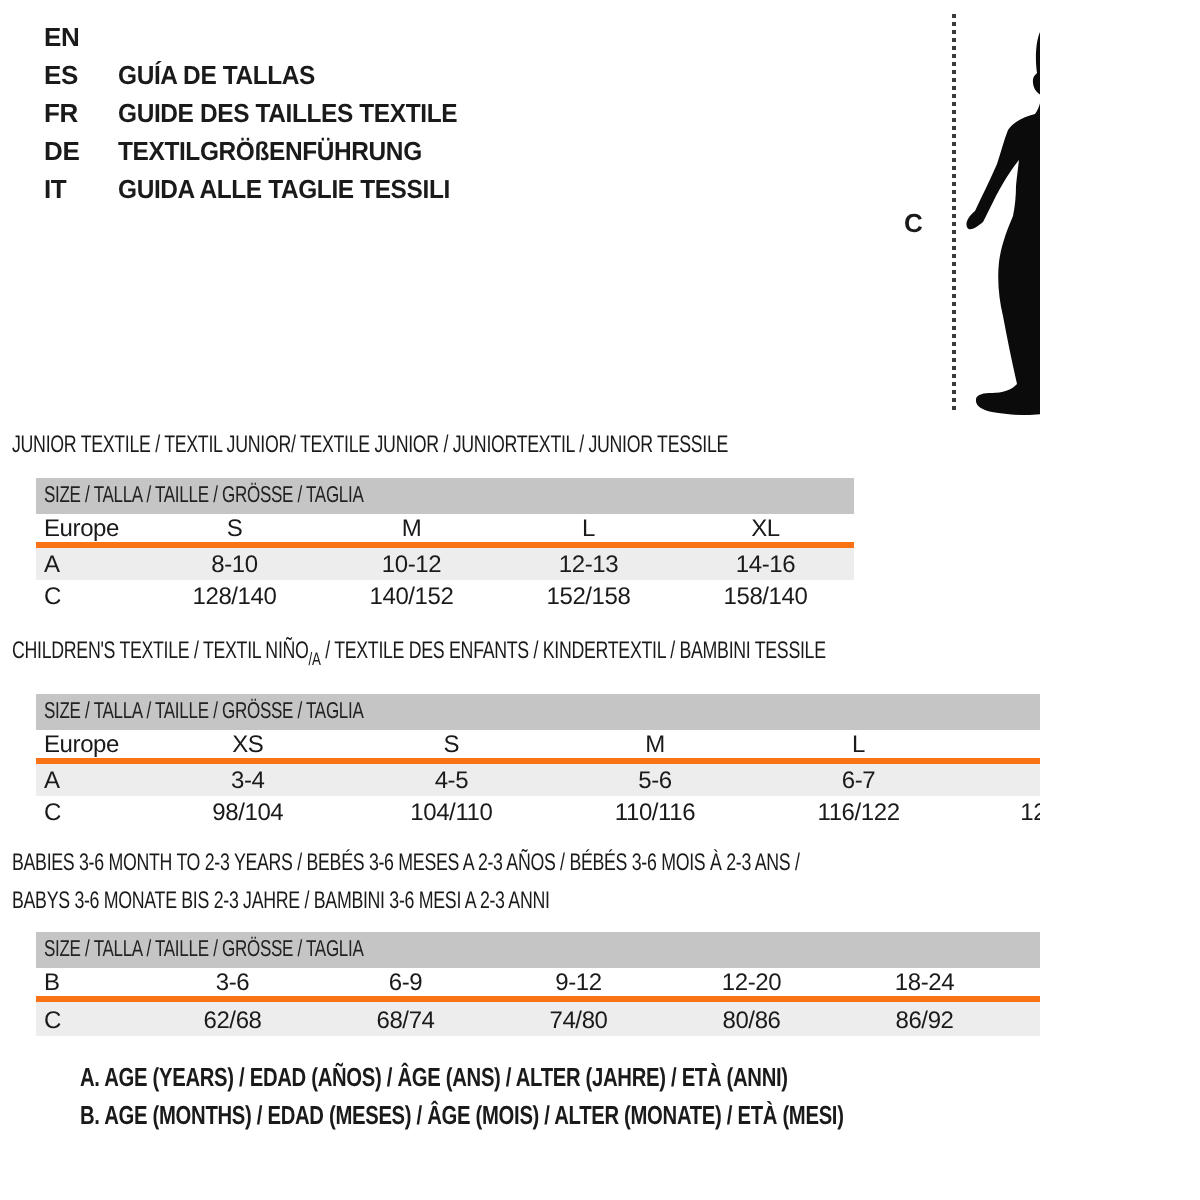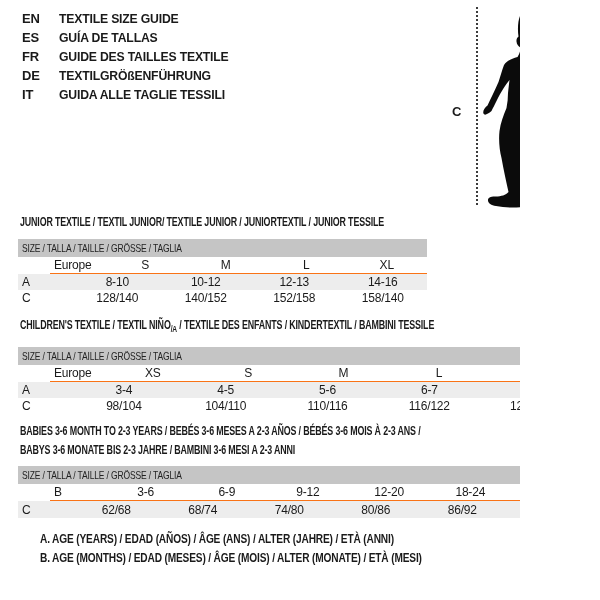--- a/index.html
+++ b/index.html
@@ -17,45 +17,44 @@
   .lrow{display:flex;height:19px;align-items:center;}
   .lcode{width:37px;font-weight:700;font-size:13px;letter-spacing:-.2px;}
   .llabel{font-weight:700;font-size:13px;letter-spacing:-.2px;}
 
   
   .measure-line{position:absolute;left:476px;top:7px;height:198px;width:0;border-left:2px dotted #3b3b3b;}
   .measure-label{position:absolute;left:452px;top:104px;font-weight:700;font-size:13px;}
   .baby-wrap{position:absolute;left:480px;top:0;width:120px;height:215px;}
 
   
-  .sec-title{position:absolute;left:20px;font-weight:700;font-size:12px;letter-spacing:-.2px;white-space:nowrap;}
+  .sec-title{position:absolute;left:6px;font-weight:400;font-size:12px;letter-spacing:-.2px;white-space:nowrap;}
   .sec-title sub{font-size:9px;}
 
   
   .tbl{position:absolute;font-size:12px;letter-spacing:-.2px;}
   .szbar{height:18px;background:#c5c5c5;display:flex;align-items:center;padding-left:4px;box-sizing:border-box;color:#222222;font-size:11.5px;}
   .trow{display:flex;align-items:center;height:17px;box-sizing:border-box;}
   .shade{background:#ededed;}
-  .bline{border-bottom:1px solid #f97316;margin-left:32px;}
+  .bline{border-bottom:3px solid #f97316;}
   .tlabel{width:55px;padding-left:4px;box-sizing:border-box;}
   .tcell{flex:1;text-align:center;}
 
   
   .legend{position:absolute;left:20px;top:531px;}
   .legend-line{height:19px;font-weight:700;font-size:13px;letter-spacing:-.2px;margin-left:20px;}
 </style>
 </head>
 <body>
 
 <div class="canvas">
 
   <div class="langs">
     <div class="lrow">
       <span class="lcode">EN</span>
-      <span class="llabel"><span class="cx94">TEXTILE SIZE GUIDE</span></span>
     </div>
     <div class="lrow">
       <span class="lcode">ES</span>
       <span class="llabel"><span class="cx94">GUÍA DE TALLAS</span></span>
     </div>
     <div class="lrow">
       <span class="lcode">FR</span>
       <span class="llabel"><span class="cx94">GUIDE DES TAILLES TEXTILE</span></span>
     </div>
     <div class="lrow">

